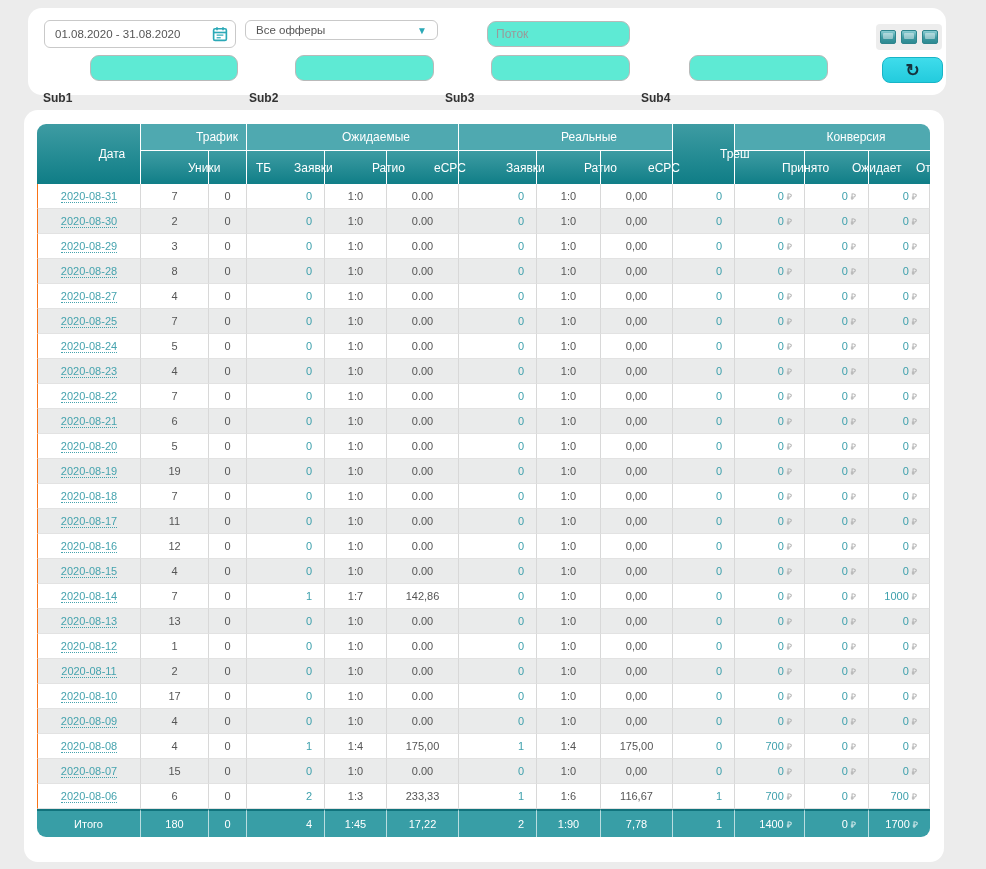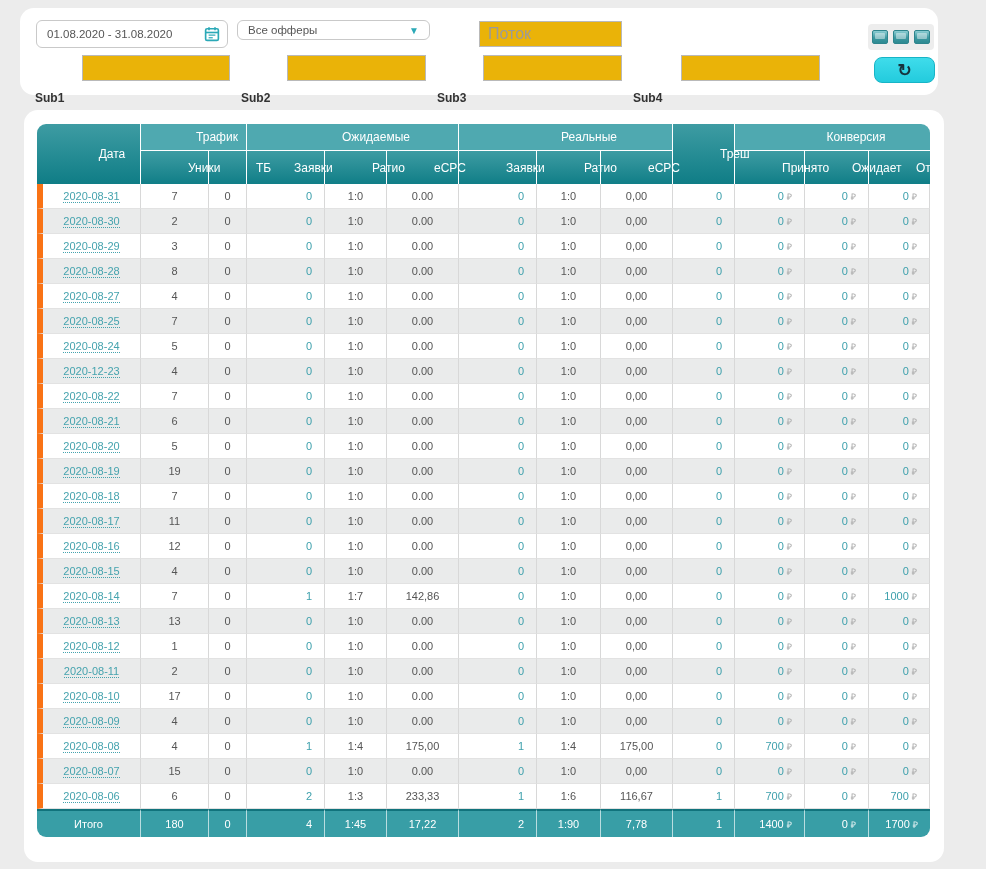--- a/index.html
+++ b/index.html
@@ -1,34 +1,34 @@
 <!DOCTYPE html>
 <html><head>
 <meta charset="utf-8">
 <style>
   * { margin:0; padding:0; box-sizing:border-box; }
   html,body { width:986px; background:#ececec; font-family:"Liberation Sans", sans-serif; }
   body { position:relative; height:869px; overflow:hidden; }
 
   
   .filter-card{
-    position:absolute; left:20px; top:8px; width:918px; height:87px;
+    position:absolute; left:28px; top:8px; width:918px; height:87px;
     background:#fff; border-radius:14px;
   }
   .f-abs{ position:absolute; }
   .field-box{
     background:#fff; border:1px solid #c9c9c9; border-radius:6px;
     display:flex; align-items:center; font-size:11.5px; color:#555;
   }
   .date-field{ left:16px; top:12px; width:192px; height:28px; padding:0 6px 0 10px; justify-content:space-between; cursor:pointer; }
   .select-field{ left:217px; top:12px; width:193px; height:20px; padding:0 10px; justify-content:space-between; cursor:pointer; }
   .caret{ color:#2ba9b7; font-size:10px; }
   .text-input{
-    border:1px solid #b9b9b9; border-radius:0; height:26px; font-size:16px;
-    color:#555; padding:0 8px; font-family:"Liberation Sans", sans-serif; outline:none; background:#eab308;
+    border:1px solid #b9b9b9; border-radius:9px; height:26px; font-size:12px;
+    color:#555; padding:0 8px; font-family:"Liberation Sans", sans-serif; outline:none; background:#5eead4;
   }
   .text-input::placeholder{ color:#9a9a9a; }
   .flow-input{ left:459px; top:13px; width:143px; }
   .sub-label{ font-size:12px; font-weight:bold; color:#333; top:53px;margin-top:30px; }
   .sub-input{ top:47px; width:148px; }
   .export-box{
     left:848px; top:16px; width:66px; height:26px; background:#ededed; border-radius:4px;
     display:flex; align-items:center; justify-content:center; gap:5px;
   }
   .exp-btn{
@@ -63,21 +63,21 @@
   .th-group{ background:#4FA9B0; height:27px; border-right:1px solid #fff; border-bottom:1px solid #fff; }
   .th-sub{ background:linear-gradient(180deg,#3E9CA3 0%,#107E87 100%); height:33px; border-right:1px solid #fff; }
   .th-span{ background:linear-gradient(180deg,#3E9CA3 0%,#0F7D86 100%); border-right:1px solid #fff;margin-top:46px; }
   .no-br{ border-right:none !important; }
 
   td{
     height:25px; font-size:11px; color:#555;
     border-bottom:1px solid #e2e2e2; border-right:1px solid #d8d8d8;
     white-space:nowrap; overflow:hidden;
   }
-  tbody td:first-child{ border-left:6px solid #f97316;margin-left:44px; }
+  tbody td:first-child{ border-left:1px solid #f97316;margin-left:44px; }
   tbody tr:nth-child(even){ background:#eaebeb; }
   tbody tr:nth-child(odd){ background:#ffffff; }
   .c-center{ text-align:center; }
   .c-right{ text-align:right; padding-right:12px; }
   .c-teal{ color:#3EA0AC; }
   .c-date{ text-align:center; }
   .date-link{ color:#45a3ae; border-bottom:1px dotted #45a3ae; cursor:pointer; text-decoration:none; }
   .rub{ font-size:9px; color:#a9a9a9; margin-left:3px; }
 
   .totals-row td{
@@ -279,21 +279,21 @@
             <td class="c-center">0.00</td>
             <td class="c-right c-teal">0</td>
             <td class="c-center">1:0</td>
             <td class="c-center">0,00</td>
             <td class="c-right c-teal">0</td>
             <td class="c-right c-teal">0<span class="rub">₽</span></td>
             <td class="c-right c-teal">0<span class="rub">₽</span></td>
             <td class="c-right c-teal">0<span class="rub">₽</span></td>
           </tr>
           <tr>
-            <td class="c-date"><a class="date-link">2020-12-23</a></td>
+            <td class="c-date"><a class="date-link">2020-08-23</a></td>
             <td class="c-center">4</td>
             <td class="c-center">0</td>
             <td class="c-right c-teal">0</td>
             <td class="c-center">1:0</td>
             <td class="c-center">0.00</td>
             <td class="c-right c-teal">0</td>
             <td class="c-center">1:0</td>
             <td class="c-center">0,00</td>
             <td class="c-right c-teal">0</td>
             <td class="c-right c-teal">0<span class="rub">₽</span></td>

